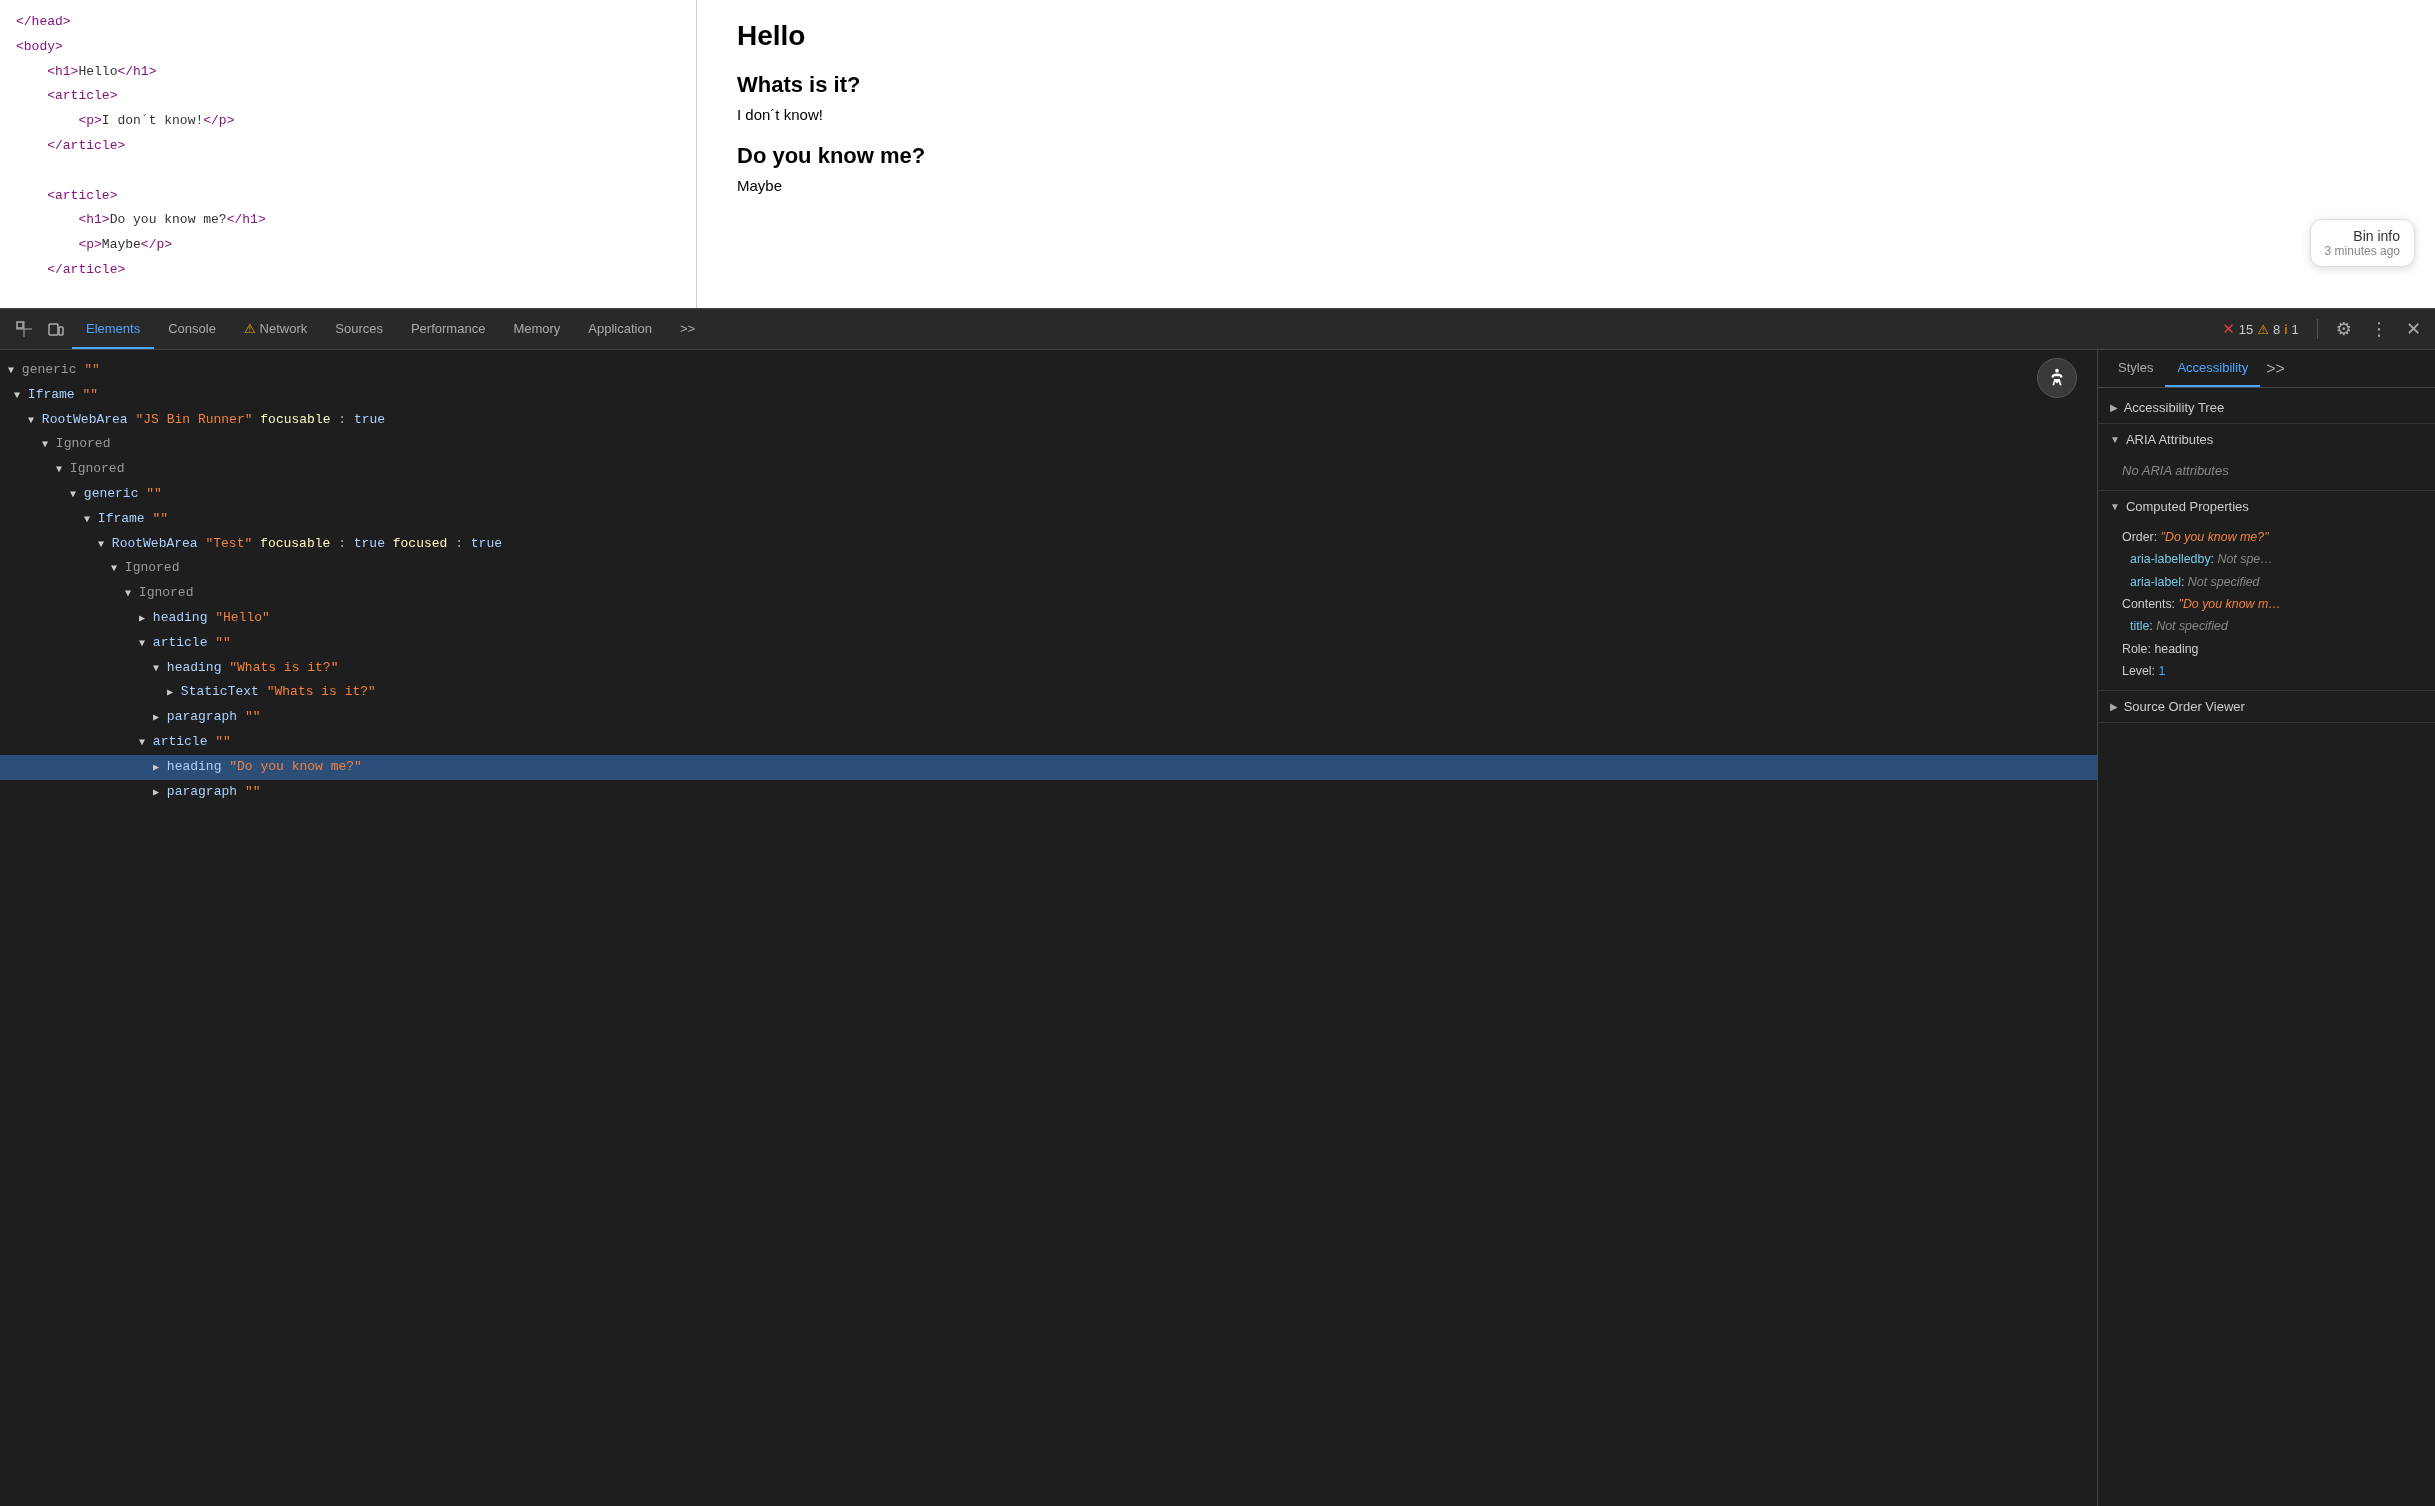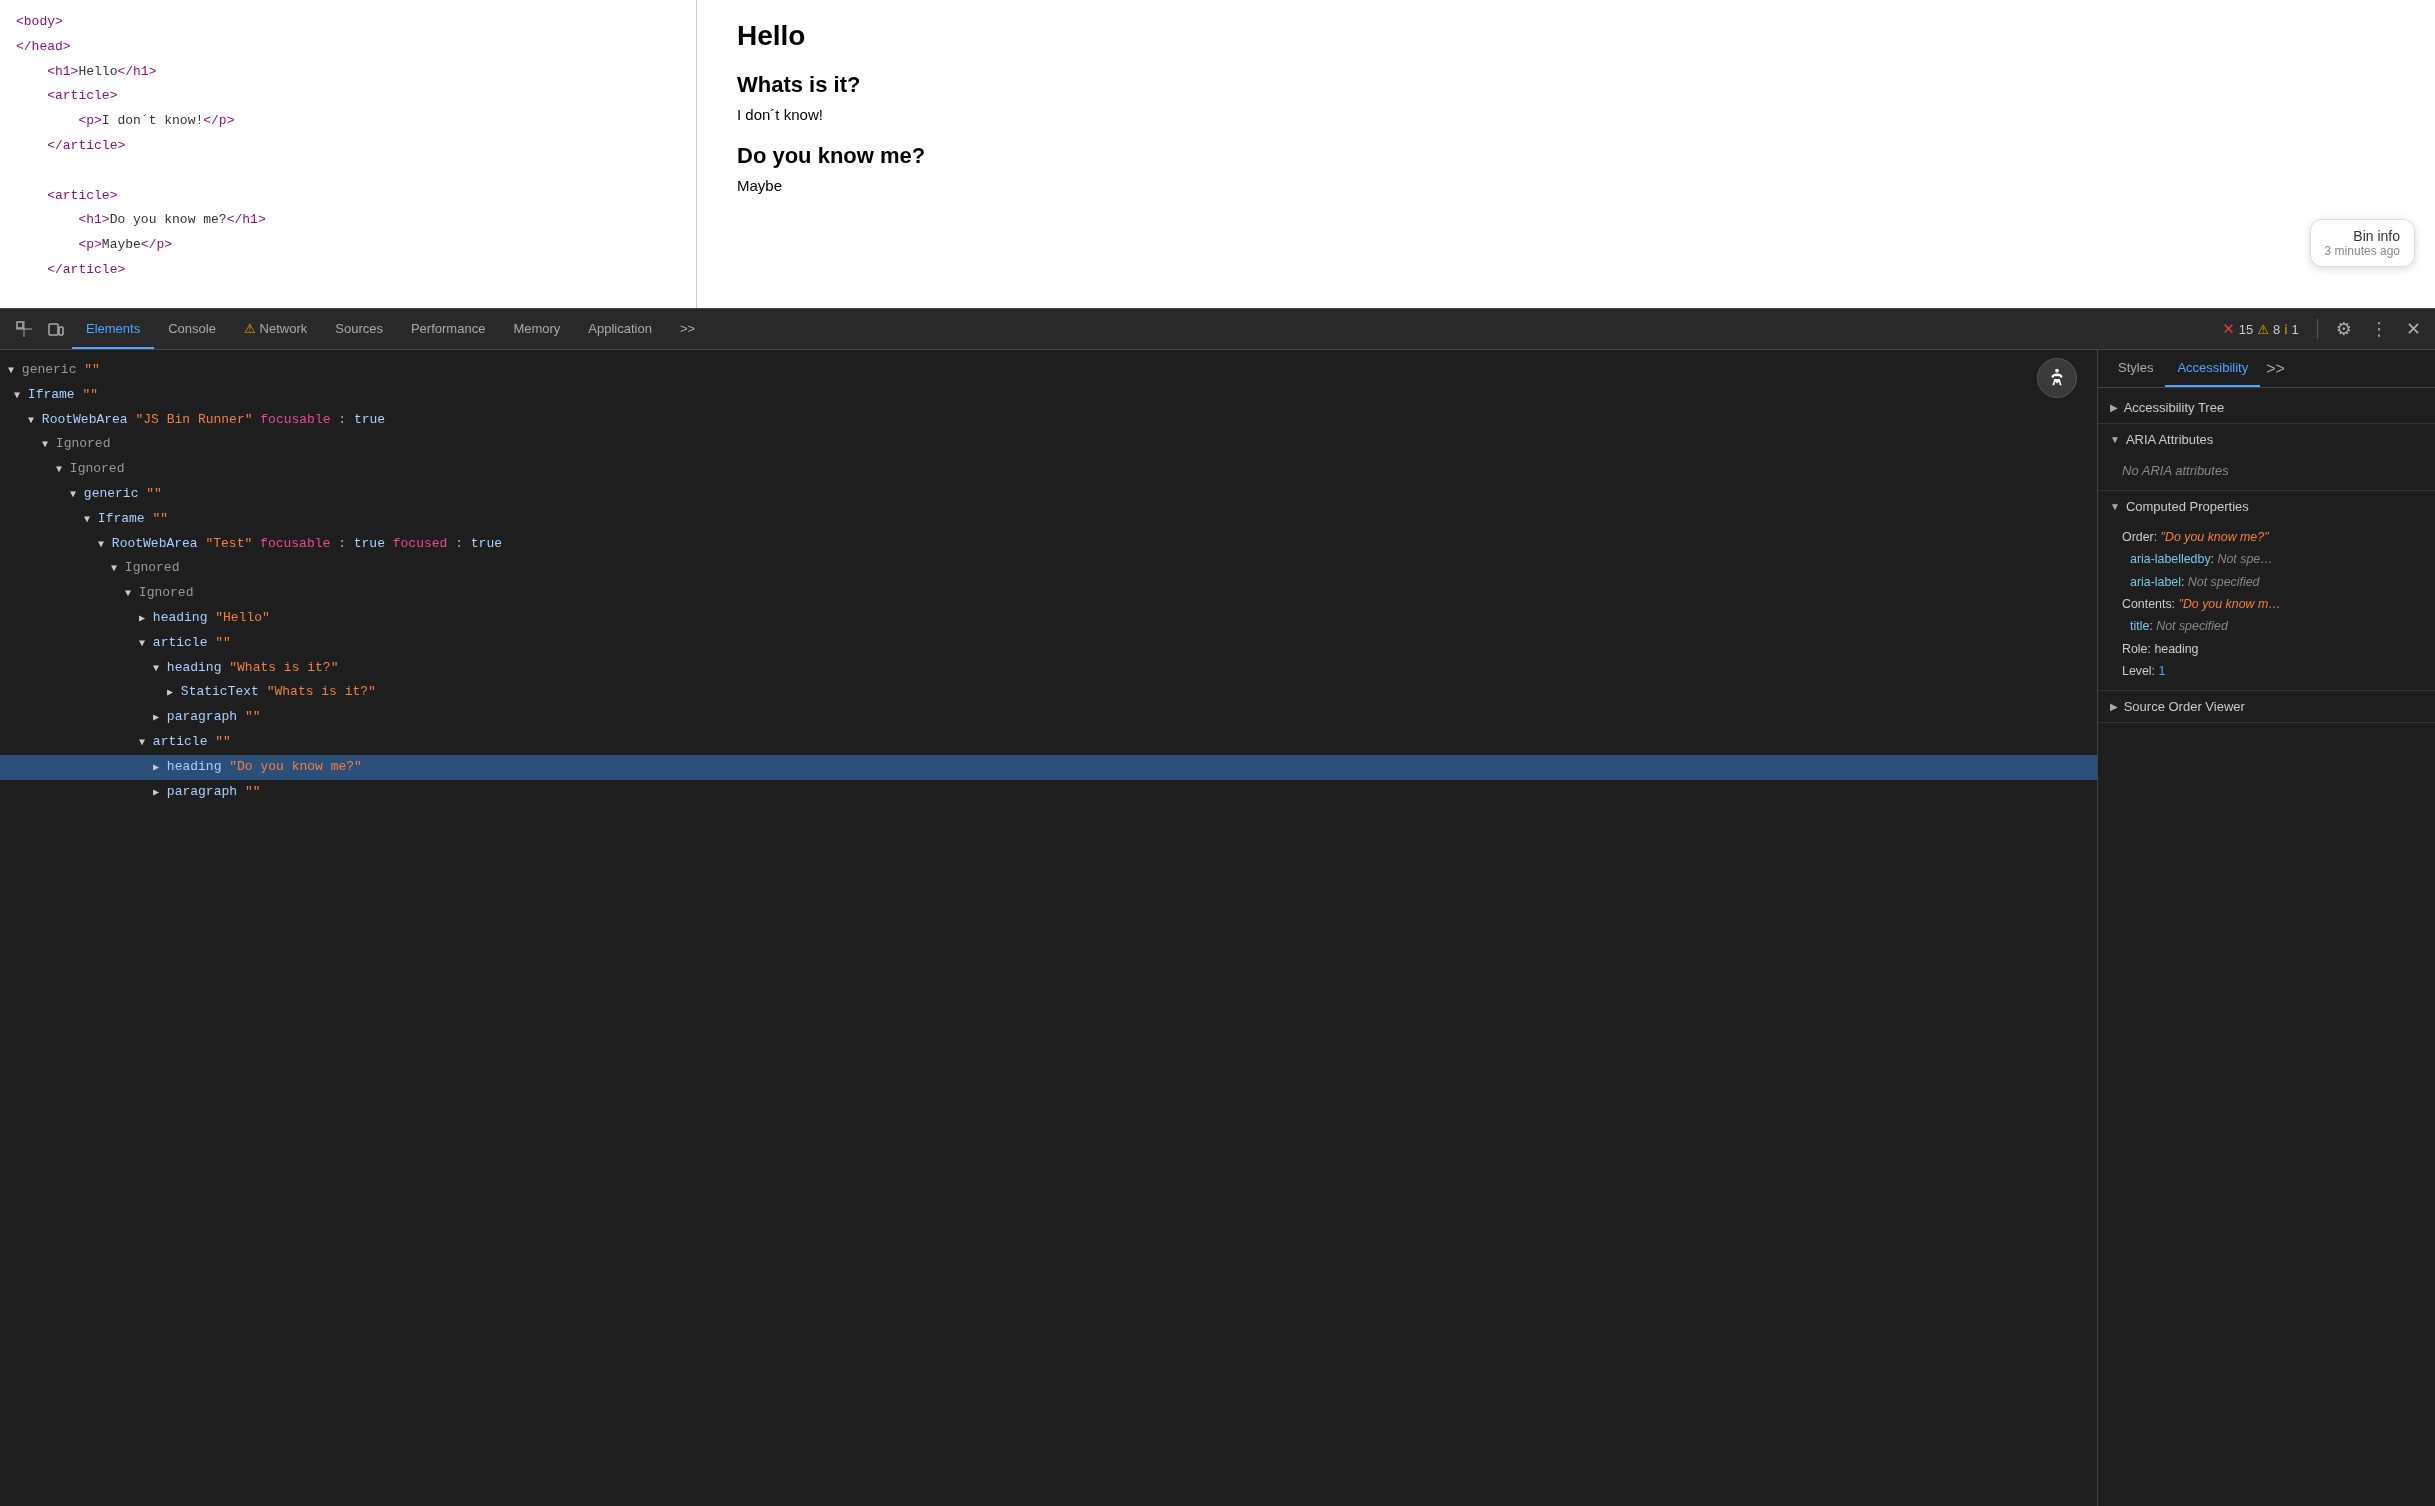--- a/index.html
+++ b/index.html
@@ -157,21 +157,21 @@
       color: #ccc;
       white-space: nowrap;
       line-height: 1.6;
     }
     .tree-line.highlighted {
       background: #2c4f7a;
     }
 
     .tree-node-tag { color: #aad0ff; }
     .tree-node-string { color: #f08040; }
-    .tree-node-property { color: #ec4899; }
+    .tree-node-property { color: #fef9c3; }
     .tree-node-value { color: #aad0ff; }
     .tree-node-gray { color: #999; }
     .tree-arrow { color: #ccc; }
     .tree-arrow-down::before { content: '▼'; font-size: 10px; }
     .tree-arrow-right::before { content: '▶'; font-size: 10px; }
 
     
     .a11y-btn {
       position: absolute;
       top: 8px;
@@ -280,22 +280,22 @@
     ::-webkit-scrollbar { width: 6px; height: 6px; }
     ::-webkit-scrollbar-track { background: #1e1e1e; }
     ::-webkit-scrollbar-thumb { background: #555; border-radius: 3px; }
   </style>
 </head>
 <body>
 
 <div class="preview-area">
 
   <div class="code-panel">
+    <div class="tree-line"><span class="tag">&lt;/head&gt;</span></div>
     <div class="tree-line"><span class="tag">&lt;body&gt;</span></div>
-    <div class="tree-line"><span class="tag">&lt;/head&gt;</span></div>
     <div class="tree-line">&nbsp;&nbsp;&nbsp;&nbsp;<span class="tag">&lt;h1&gt;</span><span class="text">Hello</span><span class="tag">&lt;/h1&gt;</span></div>
     <div class="tree-line">&nbsp;&nbsp;&nbsp;&nbsp;<span class="tag">&lt;article&gt;</span></div>
     <div class="tree-line">&nbsp;&nbsp;&nbsp;&nbsp;&nbsp;&nbsp;&nbsp;&nbsp;<span class="tag">&lt;p&gt;</span><span class="text">I don´t know!</span><span class="tag">&lt;/p&gt;</span></div>
     <div class="tree-line">&nbsp;&nbsp;&nbsp;&nbsp;<span class="tag">&lt;/article&gt;</span></div>
     <div class="tree-line">&nbsp;</div>
     <div class="tree-line">&nbsp;&nbsp;&nbsp;&nbsp;<span class="tag">&lt;article&gt;</span></div>
     <div class="tree-line">&nbsp;&nbsp;&nbsp;&nbsp;&nbsp;&nbsp;&nbsp;&nbsp;<span class="tag">&lt;h1&gt;</span><span class="text">Do you know me?</span><span class="tag">&lt;/h1&gt;</span></div>
     <div class="tree-line">&nbsp;&nbsp;&nbsp;&nbsp;&nbsp;&nbsp;&nbsp;&nbsp;<span class="tag">&lt;p&gt;</span><span class="text">Maybe</span><span class="tag">&lt;/p&gt;</span></div>
     <div class="tree-line">&nbsp;&nbsp;&nbsp;&nbsp;<span class="tag">&lt;/article&gt;</span></div>
     <div class="tree-line"></div>

